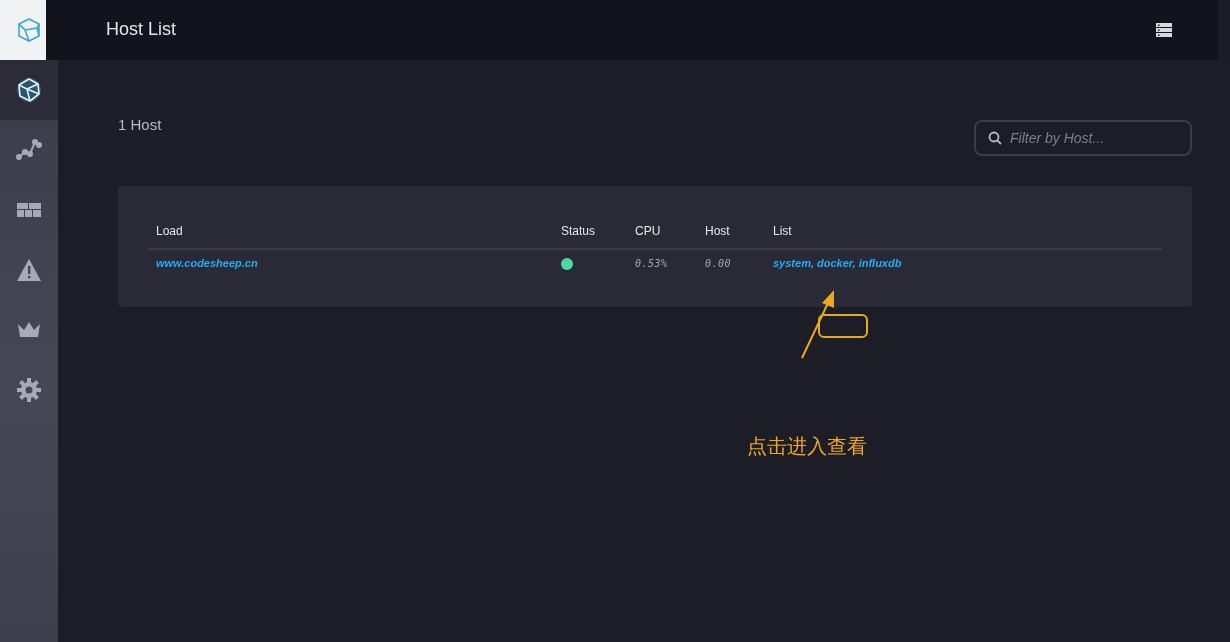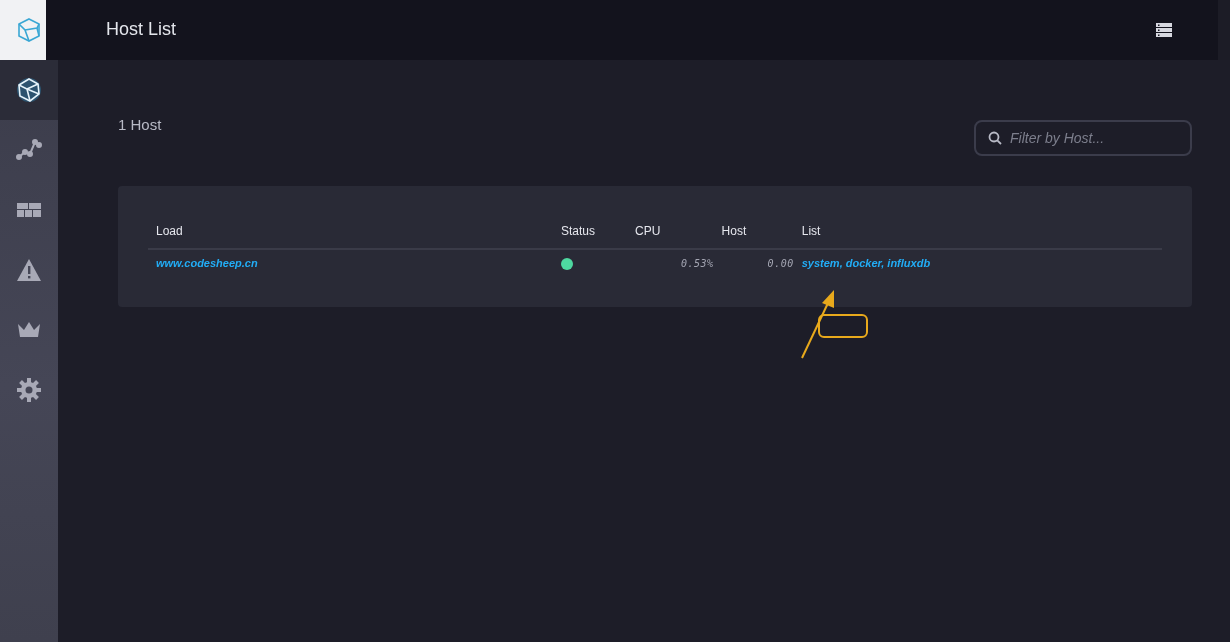--- a/index.html
+++ b/index.html
@@ -14,21 +14,21 @@
   .main { position: absolute; left: 58px; top: 60px; width: 1172px; height: 582px; background: #1d1d28; }
   .count { position: absolute; left: 60px; top: 56px; font-size: 15px; color: #b8bac6; }
   .filter { position: absolute; left: 916px; top: 60px; width: 218px; height: 36px; border: 2px solid #3b3c4b; border-radius: 8px; background: #1d1d28; display: flex; align-items: center; padding-left: 12px; }
   .filter input { background: transparent; border: none; outline: none; color: #c8c9d2; font-size: 14px; font-style: italic; width: 170px; margin-left: 8px; font-family: "Liberation Sans", sans-serif; }
   .filter input::placeholder { color: #7c7e8c; font-style: italic; }
   .panel { position: absolute; left: 60px; top: 126px; width: 1074px; height: 121px; background: #292a36; border-radius: 4px; }
   table { position: absolute; left: 30px; top: 38px; width: 1014px; border-collapse: collapse; }
   th { text-align: left; font-size: 12px; font-weight: normal; color: #e6e7ee; padding: 0 0 10px 8px; border-bottom: 2px solid #3a3b48; }
   td { font-size: 11px; padding: 7px 0 0 8px; vertical-align: top; font-style: italic; }
   .host-link { color: #22adf6; font-weight: bold; text-decoration: none; cursor: pointer; }
-  .mono { font-family: "DejaVu Sans Mono", monospace; color: #a3a5b2; font-size: 10px; letter-spacing: 0.5px; margin-left: 46px; }
+  .mono { font-family: "DejaVu Sans Mono", monospace; color: #a3a5b2; font-size: 10px; letter-spacing: 0.5px; }
   .dot { display: inline-block; width: 12px; height: 12px; border-radius: 50%; background: #4ed8a0; margin-top: 1px; }
   .app-link { color: #22adf6; font-weight: bold; cursor: pointer; margin-top: 16px; }
   .app-sep { color: #22adf6; font-weight: bold; }
   .highlight { position: absolute; left: 760px; top: 254px; width: 50px; height: 24px; border: 2px solid #e8a91c; border-radius: 6px; pointer-events: none; }
   .arrow { position: absolute; left: 0; top: 0; pointer-events: none; }
   .annotation { position: absolute; left: 689px; top: 373px; font-size: 20px; color: #f0a823; font-family: "DejaVu Sans", sans-serif; }
 </style>
 </head>
 <body>
 
@@ -152,13 +152,14 @@
         </tr>
       </tbody>
     </table>
   </div>
 
   <div class="highlight"></div>
   <svg class="arrow" width="1172" height="582" viewBox="0 0 1172 582">
     <line x1="744" y1="298" x2="770" y2="243" stroke="#e8a91c" stroke-width="2"></line>
     <polygon points="776,230 764,243 776,248" fill="#e8a91c"></polygon>
   </svg>
+  <div class="annotation">点击进入查看</div>
 </div>
 
 </body></html>

